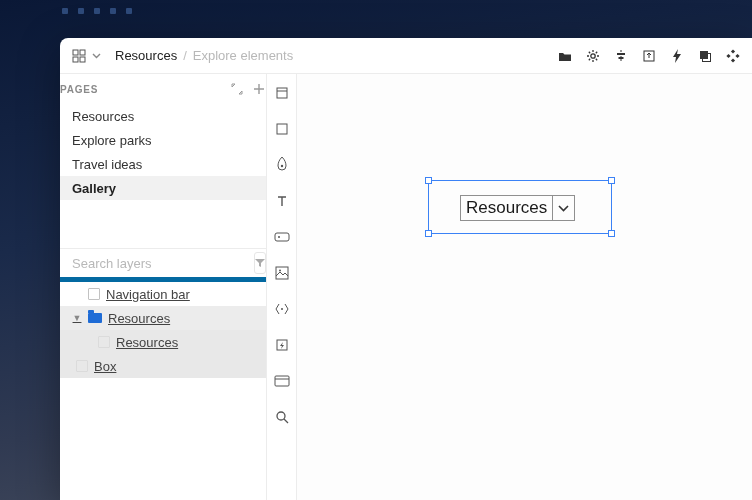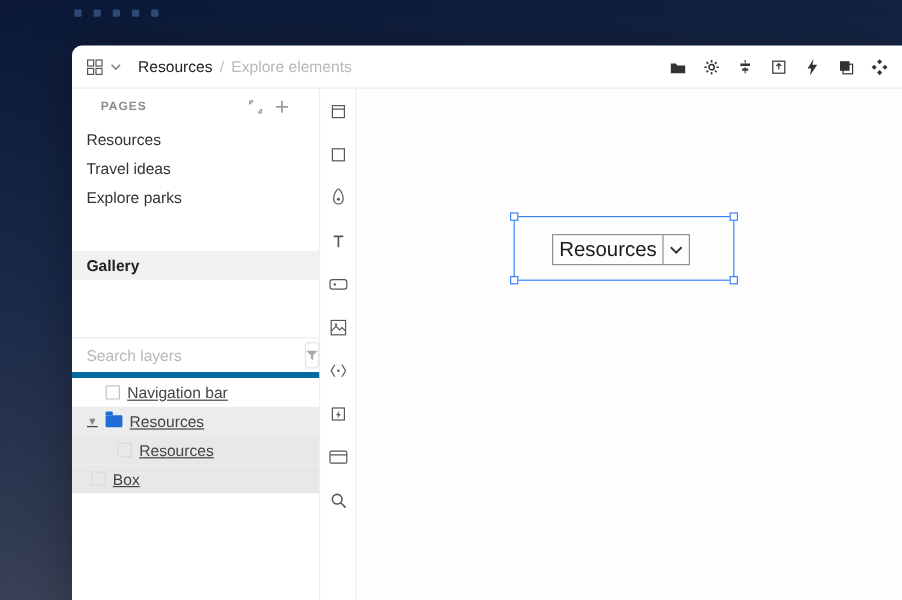--- a/index.html
+++ b/index.html
@@ -21,26 +21,26 @@
   .breadcrumb { font-size: 13px; color: #222; display:flex; gap:6px; align-items:center; }
   .breadcrumb .sep { color:#c0c0c0; }
   .breadcrumb .muted { color:#b8b8b8; }
   .tb-spacer { flex:1; }
   .tb-icons { display:flex; gap:14px; align-items:center; color:#333; }
   .tb-icons > * { width:14px; height:14px; display:flex; align-items:center; justify-content:center; }
 
   .main { flex:1; display:flex; min-height:0; }
 
   .lsidebar { width:207px; flex:0 0 207px; border-right:1px solid #ececec; display:flex; flex-direction:column; background:#fff;}
-  .pages-hdr { height:30px; display:flex; align-items:center; padding:0 24px; gap:8px;}
+  .pages-hdr { height:30px; display:flex; align-items:center; padding:0 0; gap:8px;}
   .pages-hdr .lbl { font-size:10px; letter-spacing:.08em; color:#8a8a8a; font-weight:600;}
   .pages-hdr .sp { flex:1;}
   .mini-ic { width:14px; height:14px; color:#9a9a9a; display:flex; align-items:center; justify-content:center;}
   .plist .pitem { height:24px; display:flex; align-items:center; padding:0 12px; font-size:13px; color:#333;}
-  .plist .pitem.active { background:#f1f1f1; font-weight:600; color:#222;margin-top:33px;}
+  .plist .pitem.active { background:#f1f1f1; font-weight:600; color:#222;}
   .pgap { height:48px; }
 
   .search-row { height:34px; border-top:1px solid #ececec; border-bottom:5px solid #0369a1; display:flex; align-items:center; padding:0 8px 0 12px; gap:6px;}
   .search-row input { flex:1; border:none; outline:none; font-size:13px; color:#444; background:transparent;}
   .search-row input::placeholder{ color:#b8b8b8;}
   .filter-btn { width:22px; height:22px; border:1px solid #e6e6e6; border-radius:3px; display:flex; align-items:center; justify-content:center; color:#999;}
 
   .layers { flex:1; overflow:hidden; font-size:13px; color:#444;}
   .lrow { height:24px; display:flex; align-items:center; gap:6px; padding-left:12px; padding-right:8px;text-decoration:underline;}
   .lrow .rect-ic { width:12px; height:12px; border:1px solid #c2c2c2; border-radius:1px; flex:0 0 12px;}
@@ -161,24 +161,24 @@
             <svg width="12" height="12" viewBox="0 0 12 12">
               <path d="M6 1v10M1 6h10" stroke="#9a9a9a" stroke-width="1.4"></path>
             </svg>
           </span>
       </div>
       <div class="plist">
         <div class="pitem">
             <span>Resources</span>
           </div>
         <div class="pitem">
+            <span>Explore parks</span>
+          </div>
+        <div class="pitem">
             <span>Travel ideas</span>
-          </div>
-        <div class="pitem">
-            <span>Explore parks</span>
           </div>
         <div class="pitem active">
             <span>Gallery</span>
           </div>
       </div>
       <div class="pgap"></div>
 
       <div class="search-row">
         <input type="text" placeholder="Search layers" style="">
         <div class="filter-btn">

